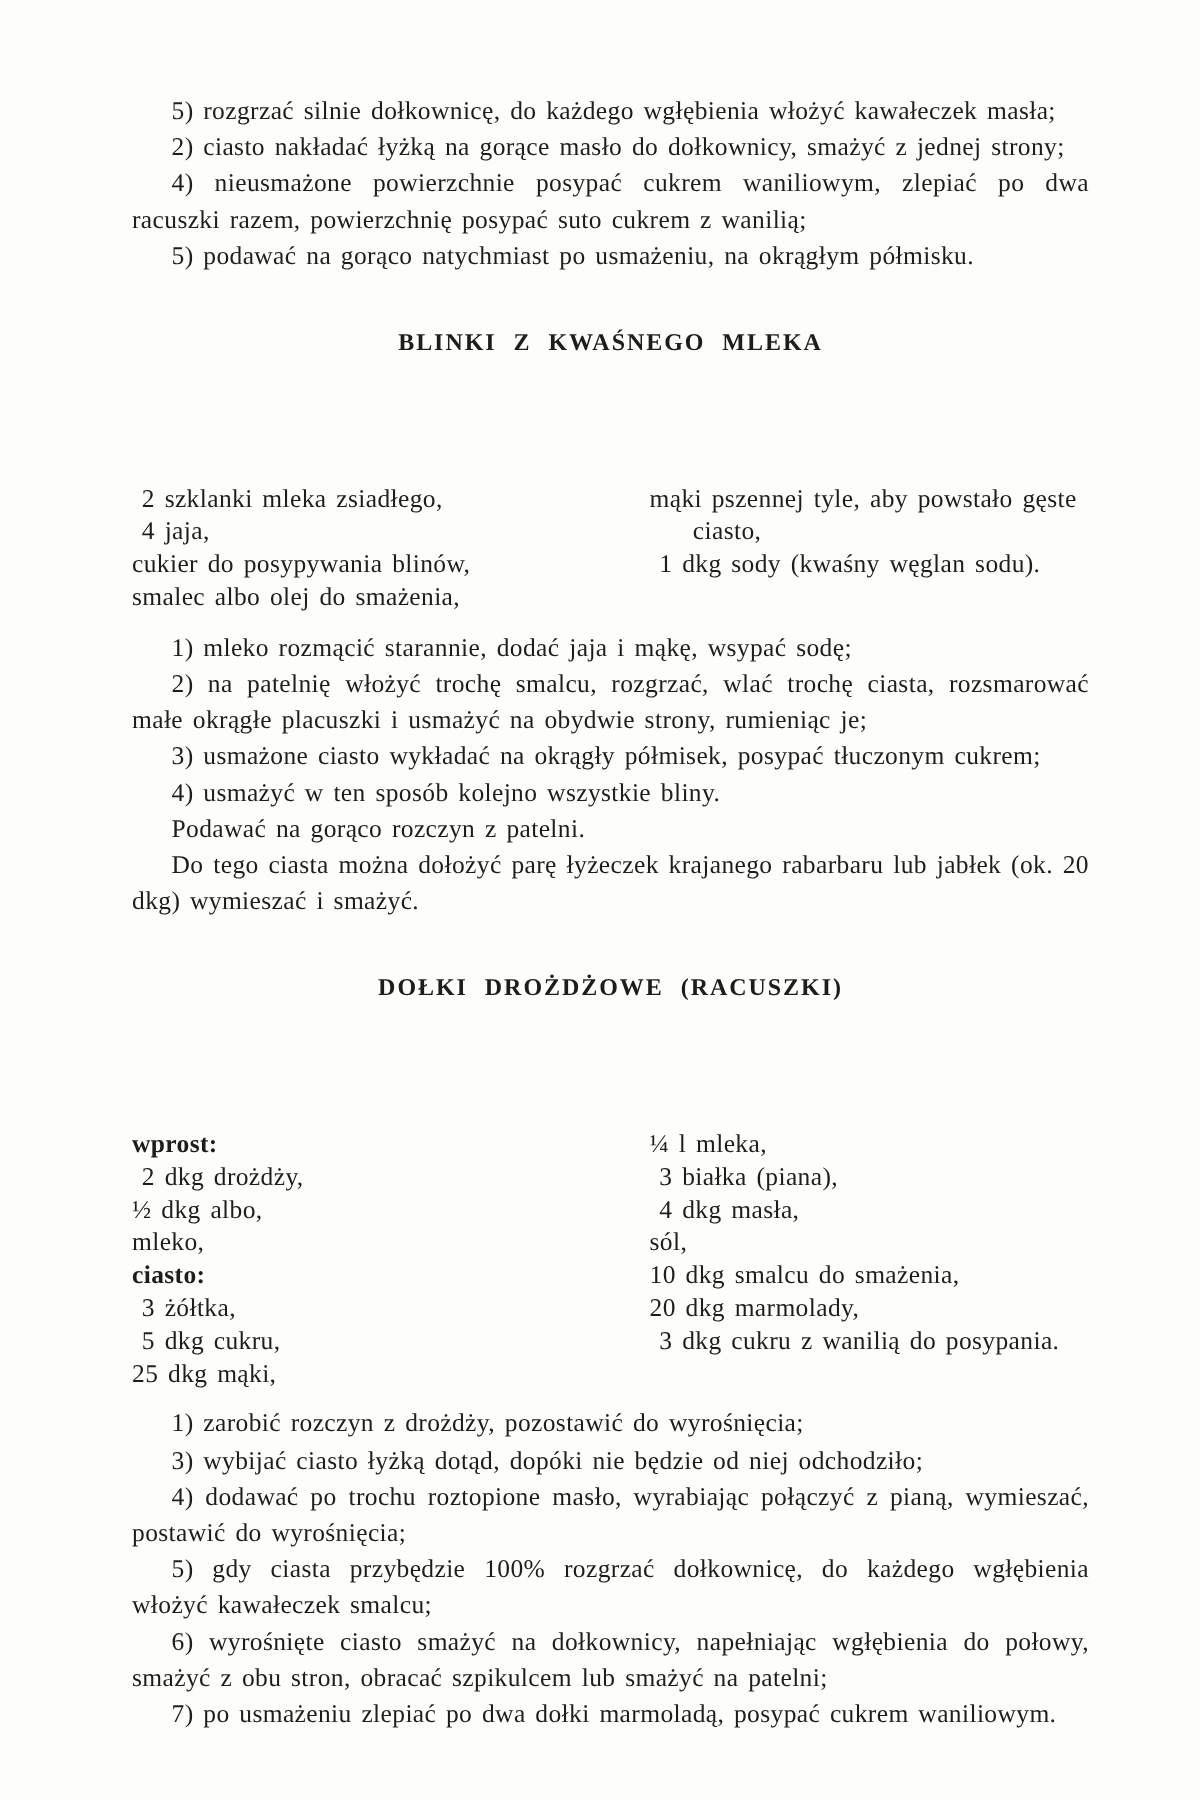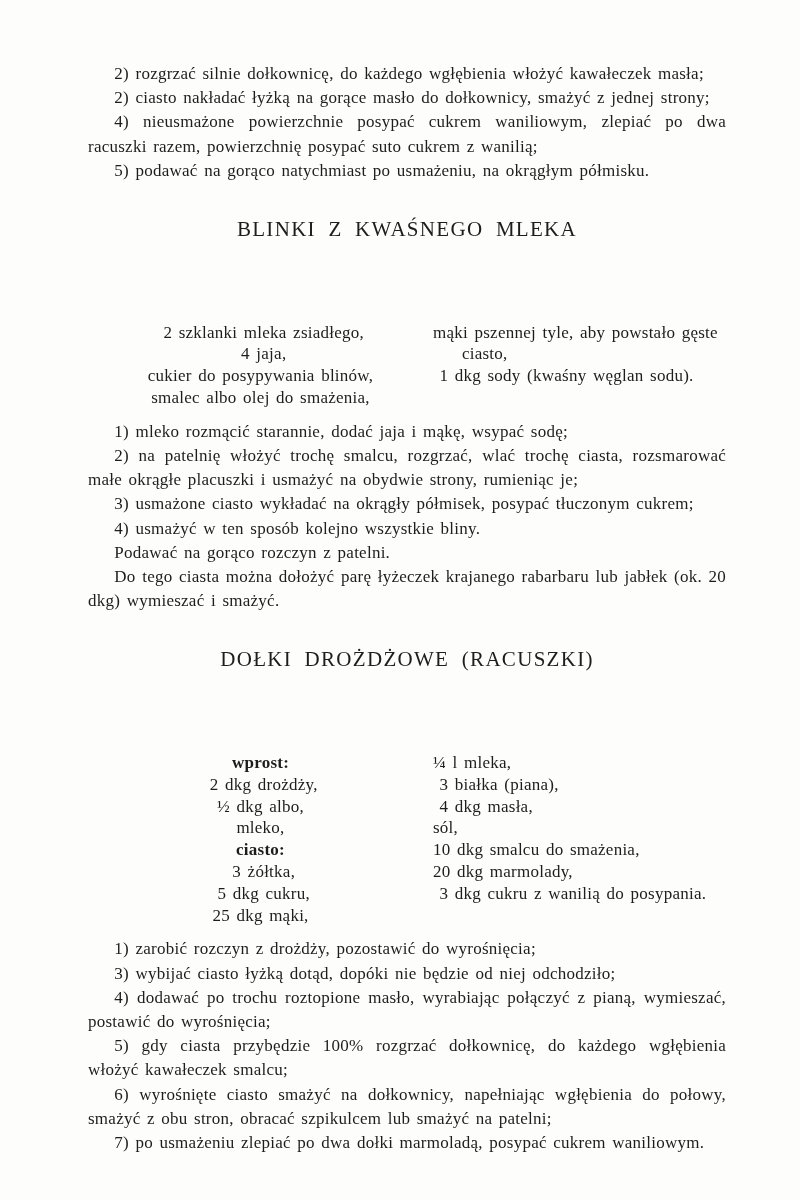--- a/index.html
+++ b/index.html
@@ -20,49 +20,49 @@
   .content {
     padding: 62px 74px 0 88px;
   }
   .step {
     margin: 0;
     text-indent: 1.55em;
     text-align: justify;
   }
   .recipe-title {
     margin: 34px 0 15px;
-    font-size: 21px;
-    font-weight: normal;
+    font-size: 16px;
+    font-weight: bold;
     text-align: center;
     letter-spacing: 1.3px;
     word-spacing: 6px;
   }
   .ingredients {
     display: flex;
     margin: 0 0 11px;
     line-height: 21.8px;
   }
   .ing-col { white-space: pre-wrap; }
-  .ing-col.left  { width: 345px; flex: none; text-align: center; }
+  .ing-col.left  { width: 345px; flex: none; }
   .ing-col.right { flex: 1; }
   .ing {
     padding-left: 1.7em;
     text-indent: -1.7em;
   }
   .ing.bold { font-weight: bold; }
 </style>
 </head>
 <body>
 
 <div class="page">
   <div class="content">
 
     <div>
 
-    <p class="step">2) rozgrzać silnie dołkownicę, do każdego wgłębienia włożyć kawałeczek masła;</p>
+    <p class="step">5) rozgrzać silnie dołkownicę, do każdego wgłębienia włożyć kawałeczek masła;</p>
         <p class="step">2) ciasto nakładać łyżką na gorące masło do dołkownicy, smażyć z jednej strony;</p>
         <p class="step">4) nieusmażone powierzchnie posypać cukrem waniliowym, zlepiać po dwa racuszki razem, powierzchnię posypać suto cukrem z wanilią;</p>
         <p class="step">5) podawać na gorąco natychmiast po usmażeniu, na okrągłym półmisku.</p>
       </div>
 
     <section>
       <h2 class="recipe-title">BLINKI Z KWAŚNEGO MLEKA</h2>
       <div class="ingredients">
         <div class="ing-col left">
           

